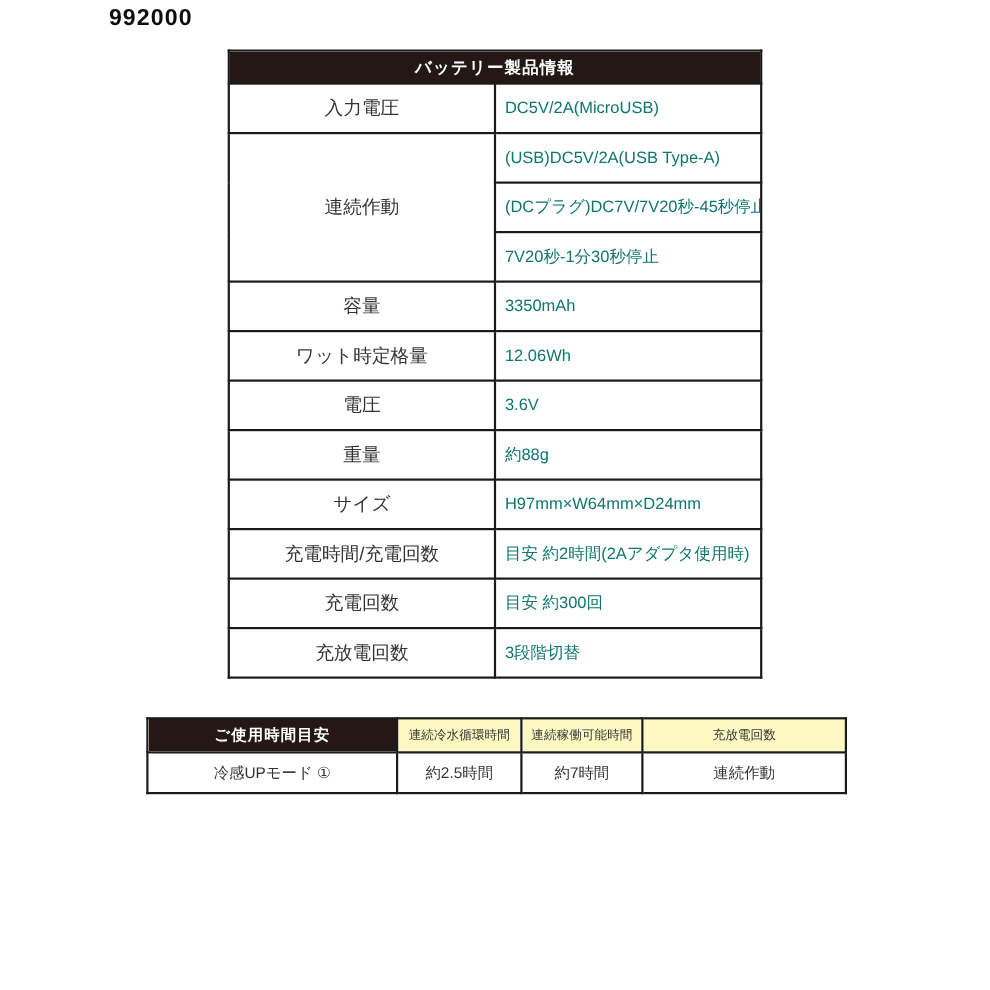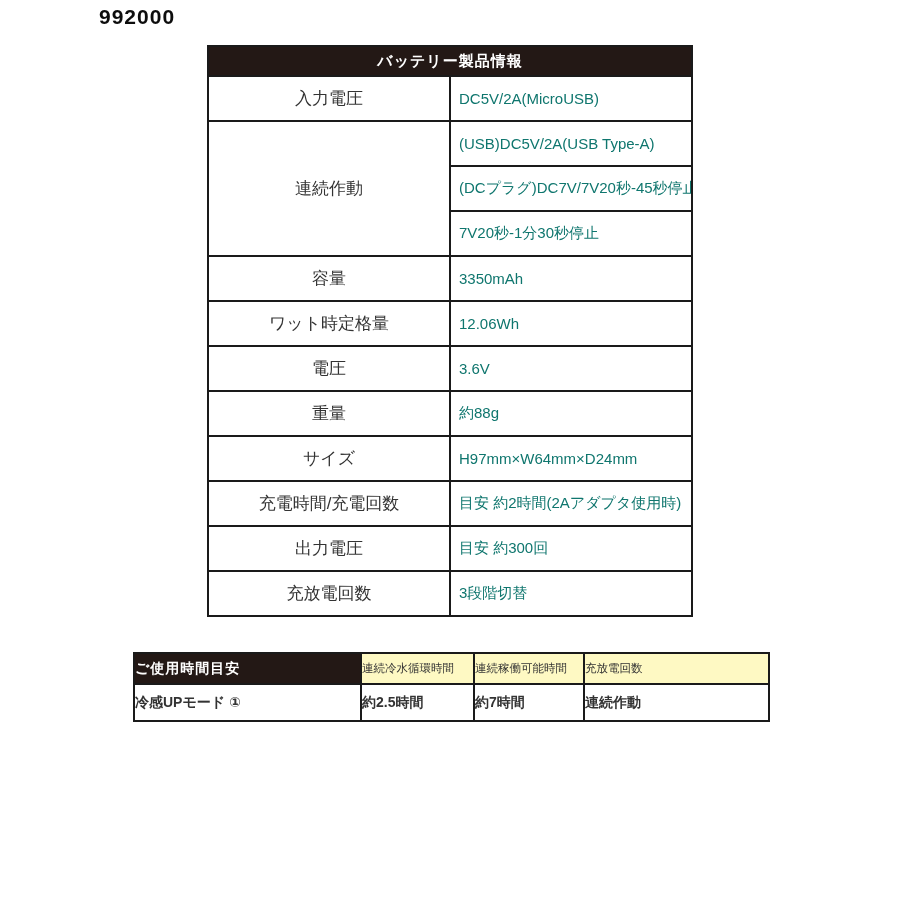--- a/index.html
+++ b/index.html
@@ -73,39 +73,39 @@
     table-layout: fixed;
   }
   table.usage-table col.c1 { width: 227px; }
   table.usage-table col.c2 { width: 113px; }
   table.usage-table col.c3 { width: 110px; }
   table.usage-table col.c4 { width: 185px; }
   table.usage-table th,
   table.usage-table td {
     border: 2px solid #1a1a1a;
     padding: 0;
-    text-align: left;
+    text-align: center;
     overflow: hidden;
     white-space: nowrap;
   }
   table.usage-table thead tr { height: 31px; }
   table.usage-table thead th.dark {
     background: #231815;
     color: #ffffff;
     font-size: 14px;
     font-weight: bold;
     letter-spacing: 1px;
   }
   table.usage-table thead th.colhead {
     background: #fef9c3;
     color: #333333;
     font-size: 11.5px;
     font-weight: normal;
   }
-  table.usage-table tbody tr { height: 37px; font-weight: bold; }
+  table.usage-table tbody tr { height: 37px; }
   table.usage-table tbody td {
     font-size: 14px;
     color: #333333;
   }
 </style>
 </head>
 <body>
 
 <div class="page-code">992000</div>
 
@@ -148,21 +148,21 @@
     </tr>
     <tr>
       <td class="lbl">サイズ</td>
       <td class="val">H97mm×W64mm×D24mm</td>
     </tr>
     <tr>
       <td class="lbl">充電時間/充電回数</td>
       <td class="val">目安 約2時間(2Aアダプタ使用時)</td>
     </tr>
     <tr>
-      <td class="lbl">出力電圧</td>
+      <td class="lbl">充電回数</td>
       <td class="val">目安 約300回</td>
     </tr>
     <tr>
       <td class="lbl">充放電回数</td>
       <td class="val">3段階切替</td>
     </tr>
   </tbody>
 </table>
 
 <table class="usage-table">

